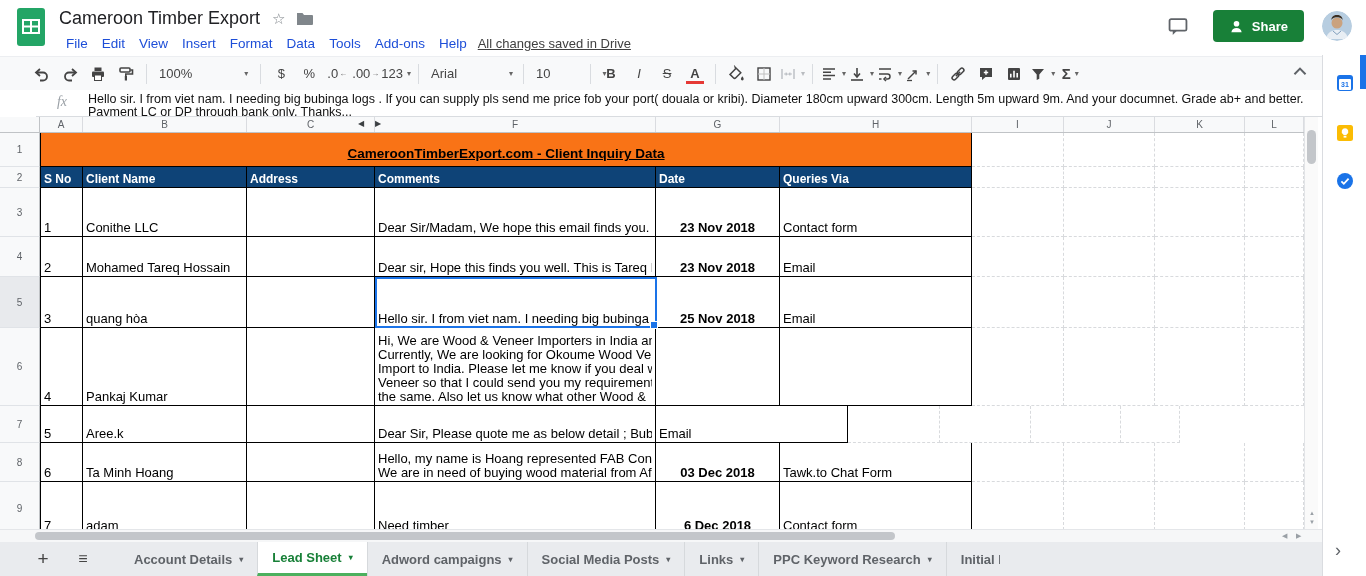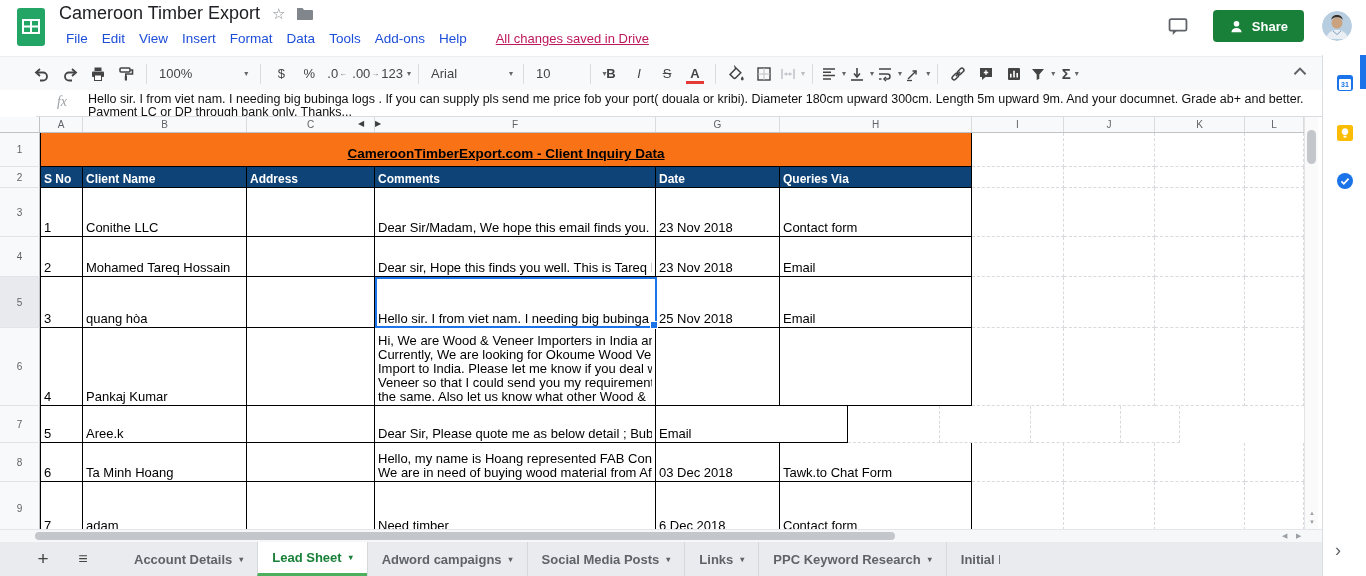--- a/index.html
+++ b/index.html
@@ -1,27 +1,27 @@
 <!DOCTYPE html>
 <html><head>
 <meta charset="utf-8">
 <style>
   html,body{margin:0;padding:0;background:#fff;font-family:"Liberation Sans",sans-serif;}
   #app{position:relative;width:1366px;height:576px;overflow:hidden;background:#fff;}
   
   .topbar{position:absolute;left:0;top:0;width:1366px;height:56px;background:#fff;display:flex;align-items:flex-start;}
   .logo{margin:7px 0 0 16px;width:30px;height:40px;flex:none;}
   .tmeta{margin-left:13px;flex:1;}
-  .trow{display:flex;align-items:center;height:27px;}
+  .trow{display:flex;align-items:center;height:27px;margin-top:5px;}
   .doctitle{font-size:18px;color:#202124;}
   .star{margin-left:12px;font-size:15px;color:#80868b;}
   .folder{margin-left:10px;display:inline-flex;}
   .menus{display:flex;align-items:center;height:22px;}
   .menus .mi{font-size:13.5px;color:#1d4ed8;padding:2px 7px;border-radius:3px;cursor:default;}
-  .saved{margin-left:22px;font-size:13px;color:#be185d;text-decoration:underline;}
+  .saved{margin-left:4px;font-size:13px;color:#404040;text-decoration:underline;}
   .top-right{display:flex;align-items:center;margin:10px 14px 0 0;}
   .cmticon{margin-right:24px;display:inline-flex;}
   .sharebtn{display:flex;align-items:center;height:32px;padding:0 16px;background:#188038;border-radius:4px;color:#fff;font-size:13px;font-weight:700;}
   .sharebtn svg{margin-right:8px;}
   .avatar{width:30px;height:30px;border-radius:50%;overflow:hidden;margin-left:18px;flex:none;}
   
   .toolbar{position:absolute;left:0;top:56px;width:1322px;height:34px;background:#f8f9fa;border-top:1px solid #eceef1;display:flex;align-items:center;padding-left:28px;box-sizing:border-box;}
   .tbi{display:inline-flex;align-items:center;justify-content:center;min-width:26px;height:24px;margin:0 1px;color:#444;font-size:13px;border-radius:2px;}
   .tbtxt{font-weight:400;}
   .sep{width:1px;height:20px;background:#d9dce0;margin:0 6px;}
@@ -55,21 +55,21 @@
   .rh.hl{background:#e8eaed;}
   .c{flex:none;box-sizing:border-box;border-right:1px solid #000;border-bottom:1px solid #000;display:flex;flex-direction:column;justify-content:flex-end;padding:0 3px 1px 3px;overflow:hidden;background:#fff;}
   .bl{border-left:1px solid #000;}
   .ce{border-right:1px dashed #d8dadd;border-bottom:1px dashed #d8dadd;}
   .ca{width:43px}.cb{width:164px}.cc{width:128px}.cf{width:281px}.cg{width:124px}.ch{width:192px}.ci{width:92px}.cj{width:91px}.ck{width:90px}.cl{width:59px}
   .ln{font-size:13px;color:#000;line-height:14px;white-space:nowrap;overflow:hidden;}
   .title-cell{width:932px;background:#f97316;align-items:center;text-decoration:underline;}
   .title-cell .ln{font-weight:700;font-size:13.5px;padding-bottom:4px;}
   .hc{background:#0e4377;}
   .hc .ln{color:#fff;font-weight:700;font-size:12px;}
-  .date .ln{font-weight:400;text-align:left;width:100%;}
+  .date .ln{font-weight:700;text-align:center;width:100%;}
   .selbox{position:absolute;left:375px;top:160px;width:282px;height:51px;border:2px solid #1a73e8;box-sizing:border-box;pointer-events:none;}
   .selhandle{position:absolute;right:-3px;bottom:-3px;width:6px;height:6px;background:#1a73e8;border:1px solid #fff;}
   .vtrack{position:absolute;left:1304px;top:0;width:14px;height:412px;background:#fafafa;border-left:1px solid #e2e4e7;box-sizing:border-box;}
   .vthumb{position:absolute;left:2px;top:13px;width:9px;height:34px;border-radius:5px;background:#c3c6ca;}
   .varrows{position:absolute;left:0;bottom:2px;width:14px;text-align:center;font-size:6px;color:#9aa0a6;line-height:9px;}
   
   .hscroll{position:absolute;left:0;top:529px;width:1322px;height:13px;background:#f6f7f8;border-top:1px solid #e4e6e9;box-sizing:border-box;}
   .hthumb{position:absolute;left:35px;top:2px;width:860px;height:8px;border-radius:4px;background:#c3c6ca;}
   .harrow{position:absolute;top:2px;font-size:7px;color:#9aa0a6;}
   

